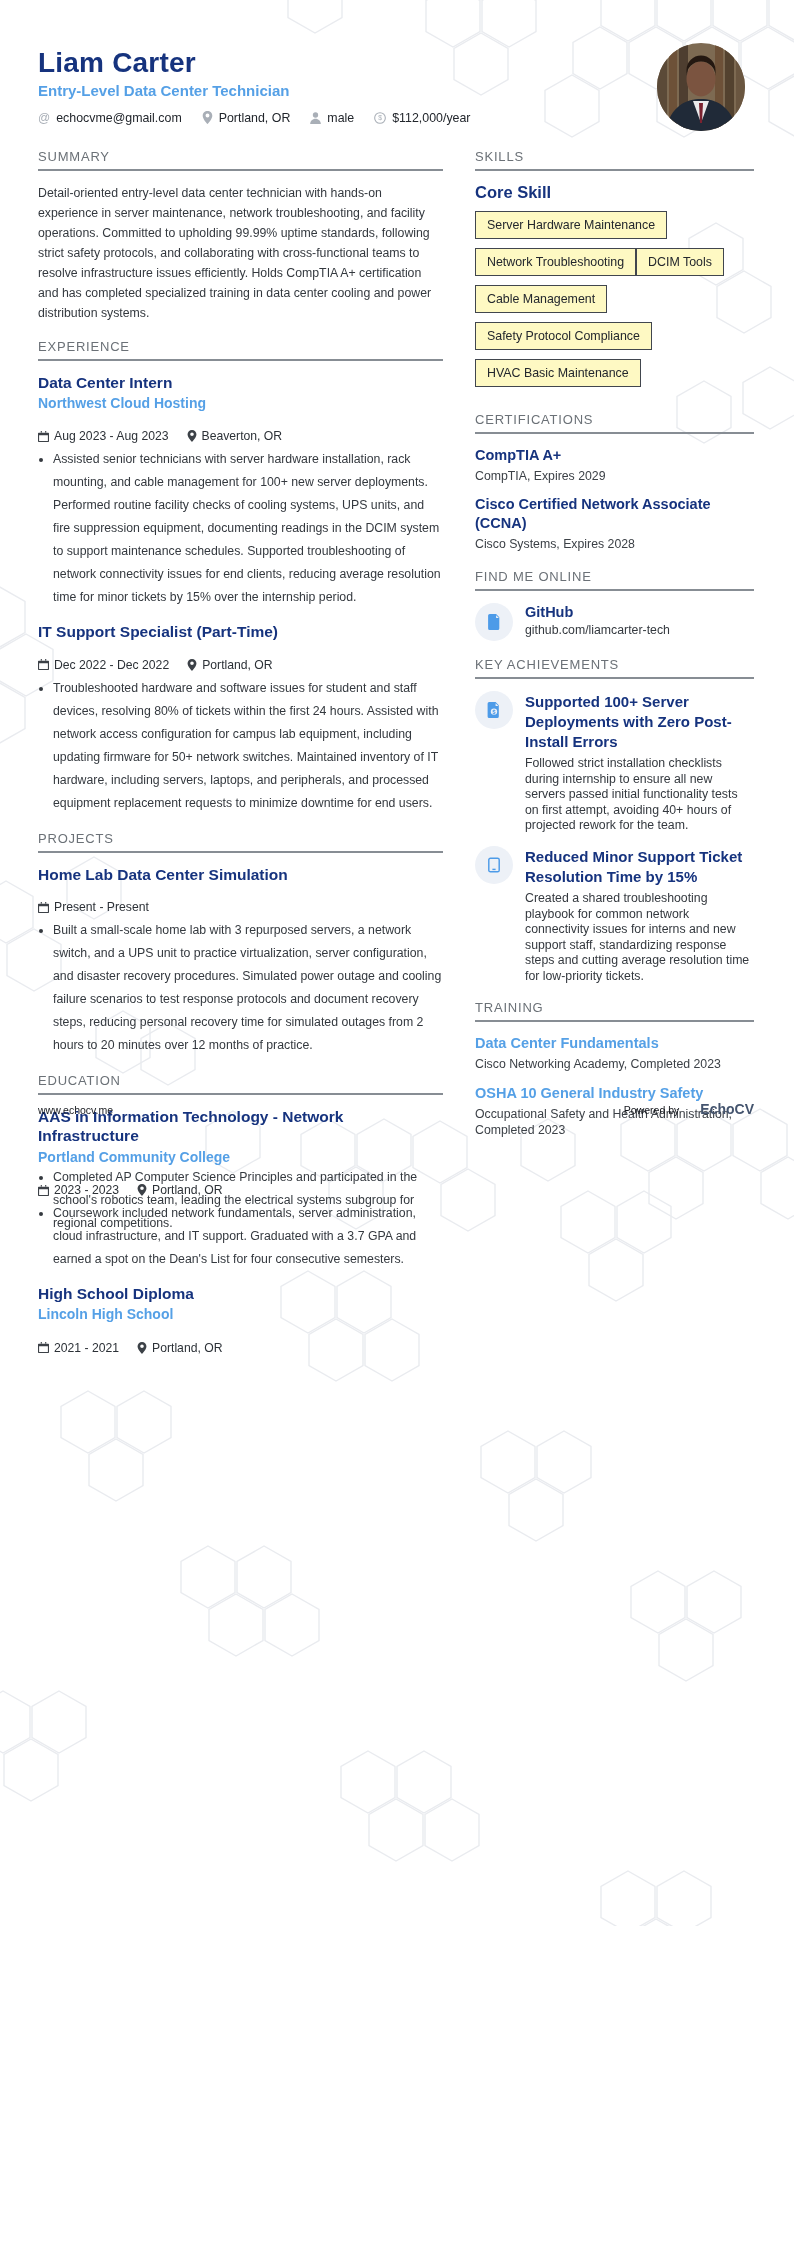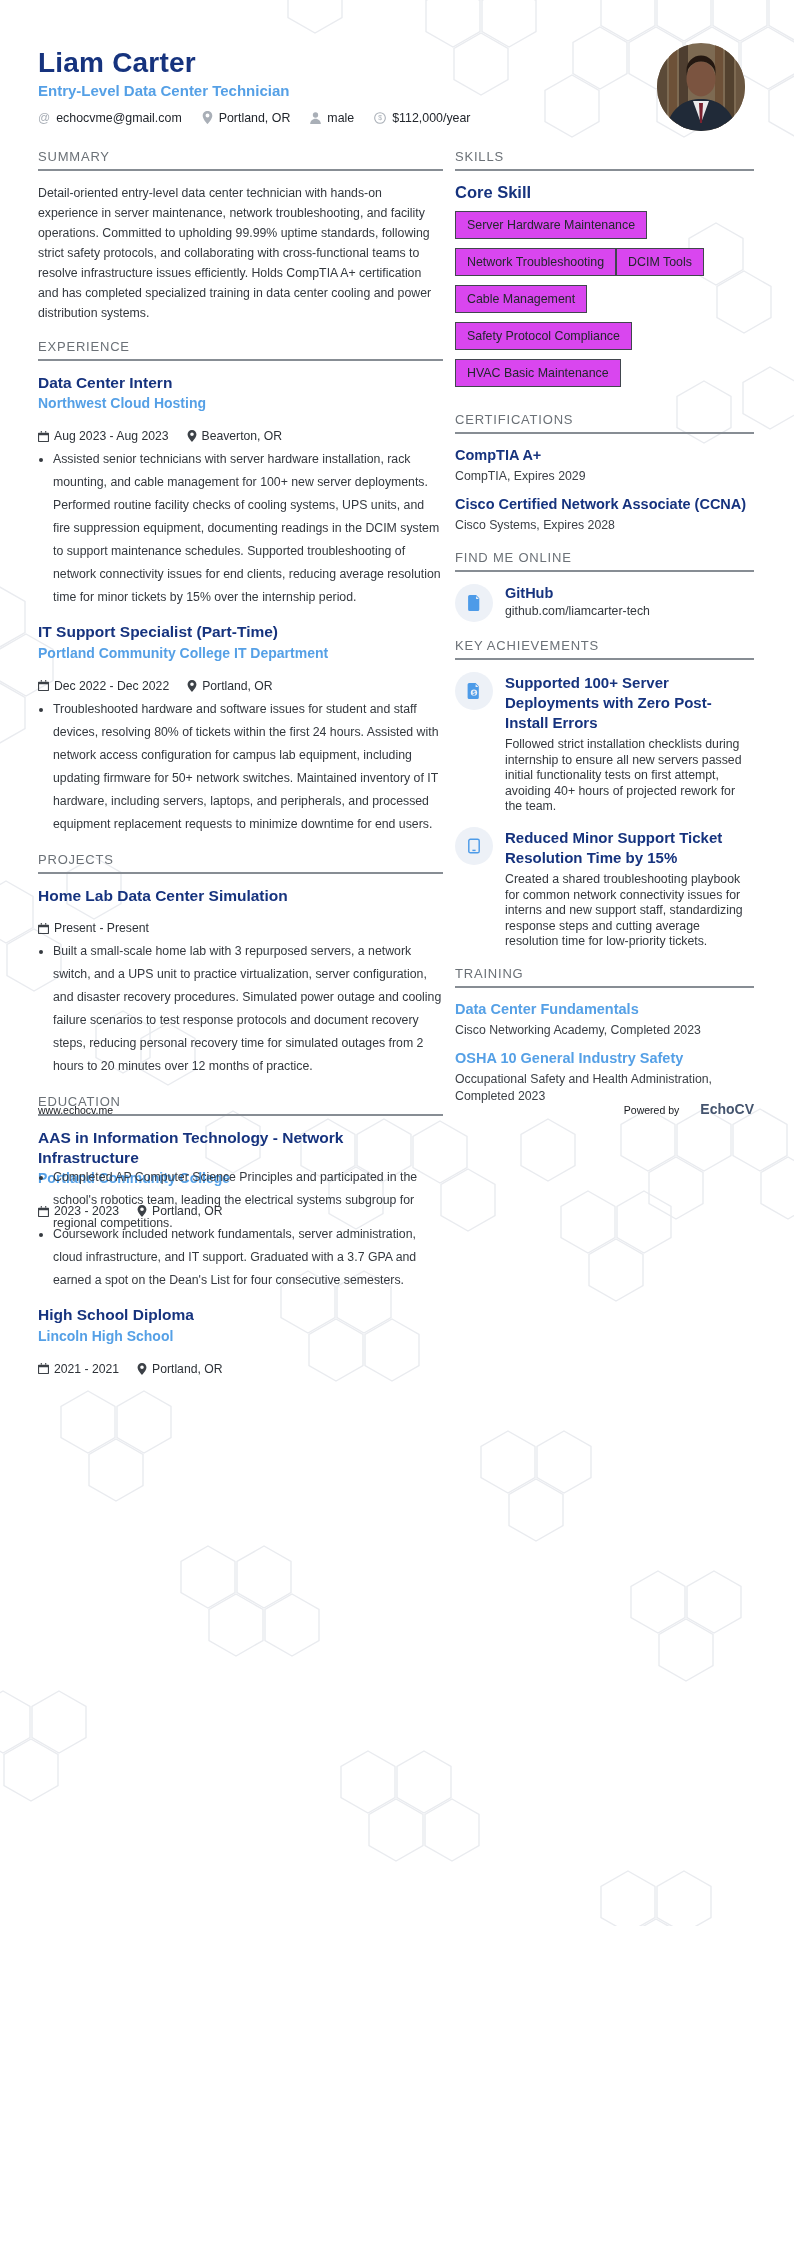--- a/index.html
+++ b/index.html
@@ -15,21 +15,21 @@
   
   .name{margin:12px 0 3px;font-size:28px;line-height:1.1;font-weight:700;color:#16337e;letter-spacing:.2px;}
   .jobtitle{font-size:15px;font-weight:700;color:#55a0e6;}
   .contact-row{display:flex;gap:20px;margin-top:12px;font-size:12.4px;color:#22262c;align-items:center;flex-wrap:wrap;}
   .contact-item{display:inline-flex;align-items:center;gap:6px;}
   .cicon{color:#a9afb7;font-size:12px;display:inline-flex;align-items:center;}
   .cicon svg{display:block;}
   .avatar{position:absolute;top:43px;right:49px;width:88px;height:88px;border-radius:50%;overflow:hidden;z-index:2;}
 
   
-  .columns{display:flex;gap:12px;margin-top:24px;}
+  .columns{display:flex;gap:32px;margin-top:24px;}
   .col-left{width:405px;flex:none;}
   .col-right{flex:1;min-width:0;}
 
   .section{margin-bottom:16px;}
   .section-heading{
     font-size:13px;font-weight:400;color:#6b7177;letter-spacing:.8px;
     padding-bottom:5px;border-bottom:2px solid #878d94;margin-bottom:12px;
   }
   .body-text{font-size:12.3px;line-height:20px;color:#34393f;}
 
@@ -41,21 +41,21 @@
   .micon{color:#3c4147;display:inline-flex;}
   .micon svg{display:block;}
   ul.bullets{margin:2px 0 0;padding-left:15px;}
   ul.bullets li{font-size:12.3px;line-height:23px;color:#34393f;margin:0;}
 
   
   .skill-group-title{font-size:16.5px;font-weight:700;color:#16337e;margin:2px 0 9px;}
   .tags{display:flex;flex-wrap:wrap;}
   .tag{
     border:1px solid #41464e;padding:6px 11px;margin:0 0 9px 0;
-    font-size:12.4px;color:#23272d;background:#d946ef;white-space:nowrap;
+    font-size:12.4px;color:#23272d;background:#fef9c3;white-space:nowrap;
   }
 
   
   .cert{margin-bottom:11px;}
   .cert-name{font-size:14.5px;font-weight:700;color:#16337e;margin-bottom:3px;line-height:1.3;}
   .cert-name.blue{color:#55a0e6;}
   .cert-detail{font-size:12.3px;color:#3c4147;line-height:1.35;}
 
   
   .icon-row{display:flex;gap:12px;margin-bottom:12px;}
@@ -274,21 +274,20 @@
                 <span>Beaverton, OR</span>
               </span>
             </div>
             <ul class="bullets">
               <li>Assisted senior technicians with server hardware installation, rack mounting, and cable management for 100+ new server deployments. Performed routine facility checks of cooling systems, UPS units, and fire suppression equipment, documenting readings in the DCIM system to support maintenance schedules. Supported troubleshooting of network connectivity issues for end clients, reducing average resolution time for minor tickets by 15% over the internship period.</li>
             </ul>
           </div>
 
           <div class="entry">
             <div class="entry-title">IT Support Specialist (Part-Time)</div>
-            <div class="entry-sub">Portland Community College IT Department</div>
             <div class="entry-meta">
               <span class="meta-item">
                 <span class="micon">
                   <svg width="11" height="11" viewBox="0 0 16 16" fill="currentColor">
                       <path d="M4 0h1.6v2H4zM10.4 0H12v2h-1.6zM1 2.5h14A1 1 0 0 1 16 3.5V15a1 1 0 0 1-1 1H1a1 1 0 0 1-1-1V3.5a1 1 0 0 1 1-1zm.6 3.5v8.4h12.8V6z"></path>
                     </svg>
                 </span>
                 <span>Dec 2022 - Dec 2022</span>
               </span>
               <span class="meta-item">

